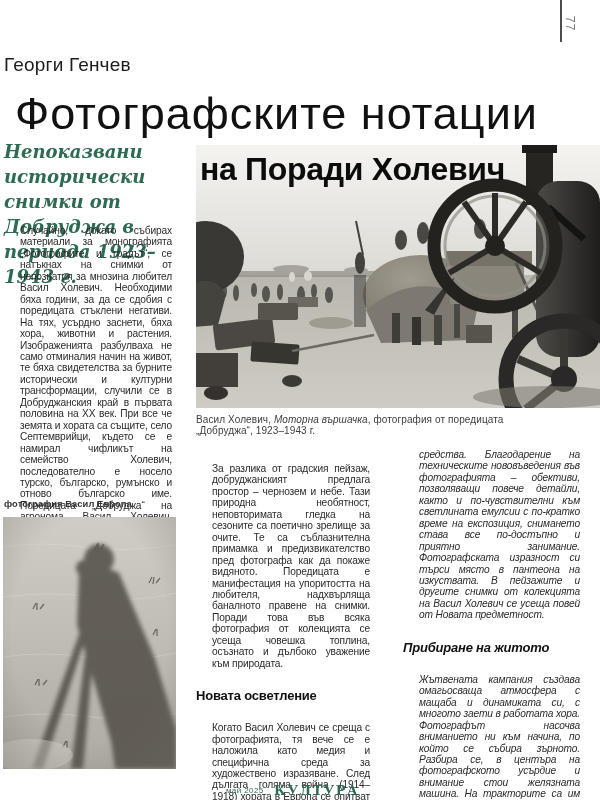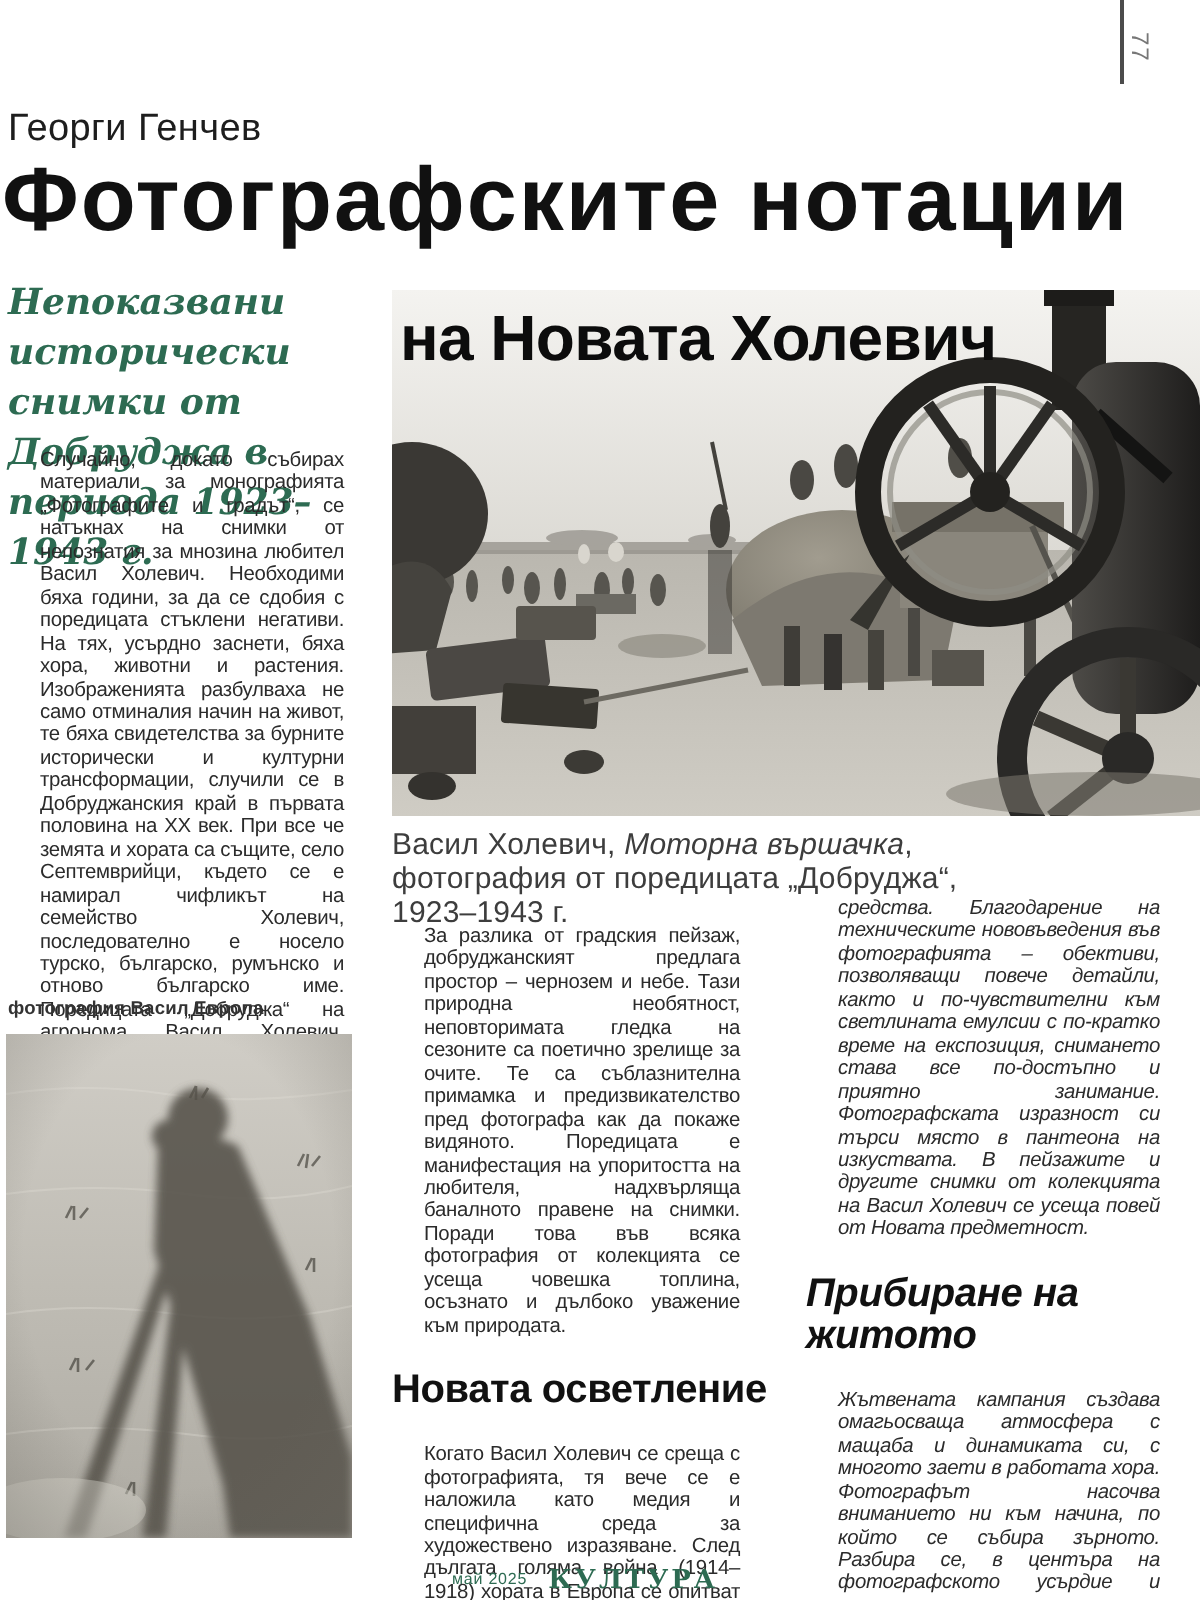--- a/index.html
+++ b/index.html
@@ -21,47 +21,47 @@
     font-family:"DejaVu Serif",serif;font-style:italic;font-weight:bold;
     font-size:18px;line-height:25px;color:#2d6b52;}
 
   
   .bodytext{font-size:10.2px;line-height:11.45px;letter-spacing:-.15px;
     color:#2b2b2b;text-align:justify;}
   .col-left{left:4px;top:209px;width:184px;}
   .col-mid{left:196px;top:447px;width:190px;}
   .col-right{left:403px;top:433px;width:193px;font-style:italic;}
   .bodytext p{margin:16px;}
-  .col-h2{font-size:20px;line-height:21px;font-weight:bold;color:#111;
+  .col-h2{font-size:13px;line-height:21px;font-weight:bold;color:#111;
     letter-spacing:-.2px;margin:8px 0 7px 0;text-align:left;}
   .ital{font-style:italic;}
 
   
   .photo-credit{left:4px;top:499px;font-size:9.3px;font-weight:bold;color:#333;letter-spacing:.1px;}
-  .big-caption{left:196px;top:414px;width:328px;font-size:15px;color:#3d3d3d;letter-spacing:.1px;}
+  .big-caption{left:196px;top:414px;width:328px;font-size:10px;color:#3d3d3d;letter-spacing:.1px;}
 
   
   .photo-big{left:196px;top:145px;width:404px;height:263px;}
   .photo-shadow{left:3px;top:517px;width:173px;height:252px;}
   .overlay-title{left:200px;top:151px;font-size:32px;font-weight:bold;color:#0c0c0c;
     letter-spacing:-.3px;white-space:nowrap;z-index:3;}
 
   
   .footer{left:0;top:781px;width:585px;text-align:center;color:#2d6b52;}
   .footer .issue{font-size:8px;letter-spacing:.4px;vertical-align:2px;}
   .footer .mag{font-family:"DejaVu Serif",serif;font-weight:bold;font-size:13px;
     letter-spacing:1.5px;margin-left:6px;}
 </style>
 </head>
 <body>
 
 <div class="abs page-rule"></div>
 <div class="abs page-num">77</div>
 <div class="abs author">Георги Генчев</div>
-<h1 class="abs main-title" style="margin:0;font-weight:bold;">Фотографските нотации</h1>
+<h1 class="abs main-title" style="margin:14px;">Фотографските нотации</h1>
 
 <div class="abs lede">Непоказвани исторически снимки от Добруджа в периода 1923–1943 г.</div>
 
 <div class="abs bodytext col-left">
   <p>Случайно, докато събирах материали за монографията „Фотографите и градът“, се натъкнах на снимки от непознатия за мнозина любител Васил Холевич. Необходими бяха години, за да се сдобия с поредицата стъклени негативи. На тях, усърдно заснети, бяха хора, животни и растения. Изображенията разбулваха не само отминалия начин на живот, те бяха свидетелства за бурните исторически и културни трансформации, случили се в Добруджанския край в първата половина на XX век. При все че земята и хората са същите, село Септемврийци, където се е намирал чифликът на семейство Холевич, последователно е носело турско, българско, румънско и отново българско име. Поредицата „Добруджа“ на агронома Васил Холевич, любител фотограф, е заснета в периода 1923–1943 г. Снимките са изработени с вещина, използвани са техники на старите майстори (стъклени плаки и контактно копиране).</p>
 </div>
 <div class="abs photo-credit">фотография Васил Европа</div>
 
 <svg class="abs photo-shadow" viewBox="0 0 173 252" width="173" height="252" xmlns="http://www.w3.org/2000/svg">
   <defs>
@@ -205,21 +205,21 @@
     <rect x="55" y="198" width="48" height="20" rx="2" fill="#37352f" transform="rotate(4 79 208)"></rect>
     <rect x="62" y="158" width="40" height="17" rx="2" fill="#57544d"></rect>
     <rect x="0" y="208" width="42" height="34" fill="#423f3a"></rect>
     <ellipse cx="96" cy="236" rx="10" ry="6" fill="#3c3a35"></ellipse>
     <ellipse cx="20" cy="248" rx="12" ry="7" fill="#34322e"></ellipse>
     <line x1="96" y1="206" x2="178" y2="190" stroke="#6d6a62" stroke-width="2.5"></line>
     <ellipse cx="135" cy="178" rx="22" ry="6" fill="#8f8c82" opacity="0.7"></ellipse>
   </g>
 </svg>
 
-<div class="abs overlay-title">на Новата Холевич</div>
+<div class="abs overlay-title">на Поради Холевич</div>
 
 <div class="abs big-caption"><span>Васил Холевич, </span><span class="ital">Моторна вършачка</span><span>, фотография от поредицата „Добруджа“, 1923–1943 г.</span></div>
 
 <div class="abs bodytext col-mid">
   <p>За разлика от градския пейзаж, добруджанският предлага простор – чернозем и небе. Тази природна необятност, неповторимата гледка на сезоните са поетично зрелище за очите. Те са съблазнителна примамка и предизвикателство пред фотографа как да покаже видяното. Поредицата е манифестация на упоритостта на любителя, надхвърляща баналното правене на снимки. Поради това във всяка фотография от колекцията се усеща човешка топлина, осъзнато и дълбоко уважение към природата.</p>
   <h2 class="col-h2">Новата осветление</h2>
   <p><span>Когато Васил Холевич се среща с фотографията, тя вече се е наложила като медия и специфична среда за художествено изразяване. След дългата голяма война (1914–1918) хората в Европа се опитват да се изправят на крака, да преоткрият политиката, културата, а и свободното време. Тогава се налага Новата предметност (</span><span class="ital">Neue Sachlichkeit</span><span>) като стил и във фотографията, със свои закони за композиция, осветление и изразни</span></p>
 </div>
 
 <div class="abs bodytext col-right">

